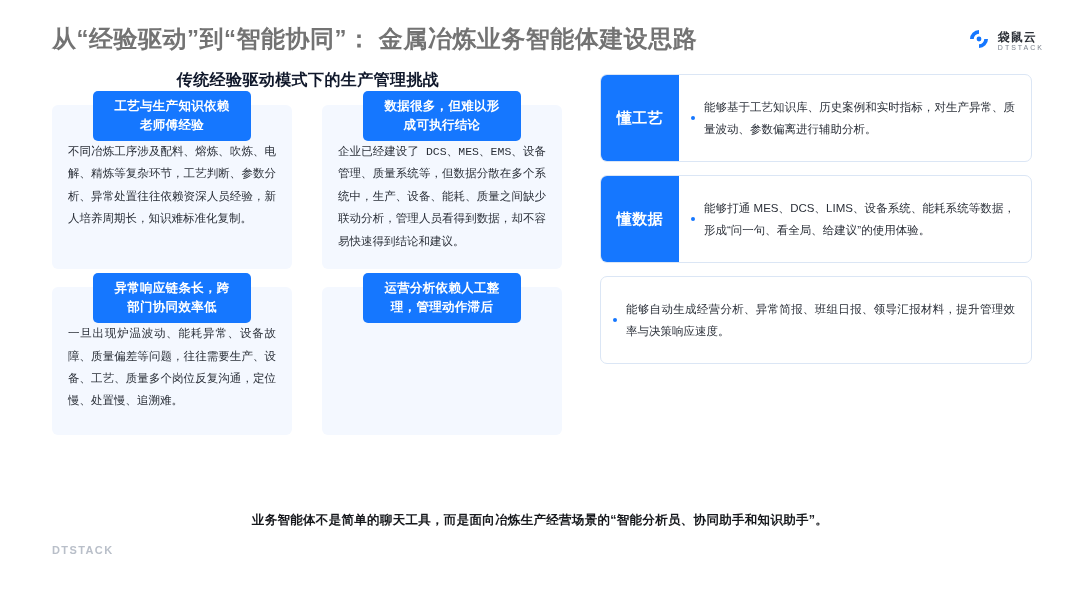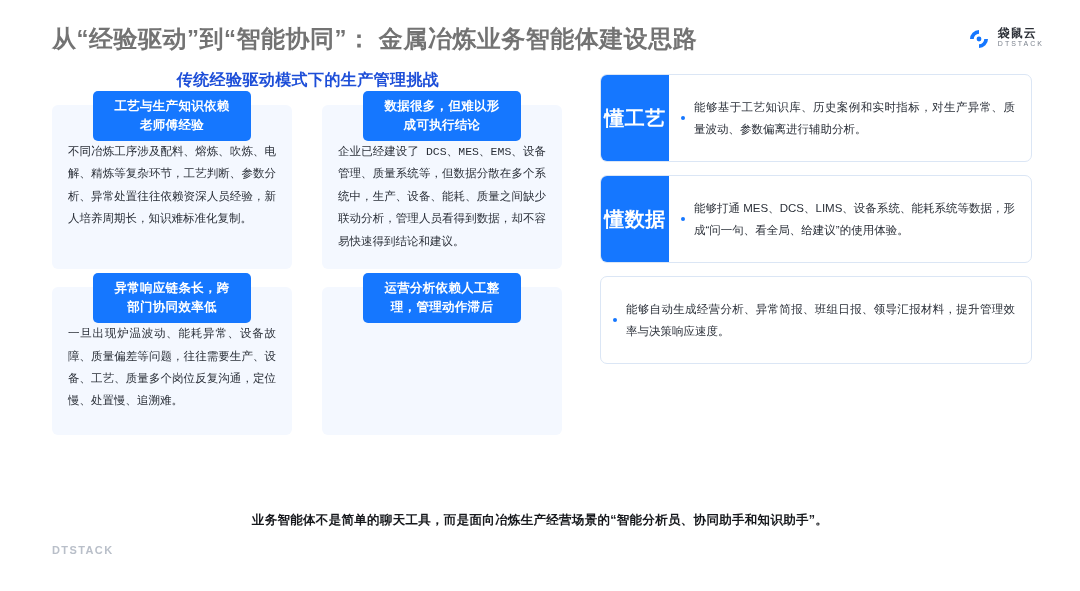--- a/index.html
+++ b/index.html
@@ -34,21 +34,21 @@
   }
   .slide-title {
     font-size: 24px;
     font-weight: 700;
     letter-spacing: 0.5px;
     color: #737373;
     white-space: nowrap;
   }
   .brand {
     display: flex;
-    align-items: flex-start;
+    align-items: flex-end;
     gap: 7px;
   }
   .brand-mark {
     width: 24px;
     height: 24px;
     flex: none;
   }
   .brand-text {
     display: flex;
     flex-direction: column;
@@ -68,21 +68,21 @@
   
   .left-col {
     position: absolute;
     left: 52px;
     top: 70px;
     width: 512px;
   }
   .left-heading {
     font-size: 16px;
     font-weight: 700;
-    color: #1d4ed8;
+    color: #0f172a;
     text-align: center;
     margin-bottom: 14px;
     letter-spacing: 0.4px;
   }
   .challenge-grid {
     display: grid;
     grid-template-columns: 240px 240px;
     grid-gap: 18px 30px;
   }
   .challenge-card {
@@ -130,24 +130,24 @@
     align-items: stretch;
     background: #ffffff;
     border: 1px solid #dbe6f5;
     border-radius: 7px;
     margin-bottom: 13px;
     overflow: hidden;
     min-height: 86px;
   }
   .cap-label {
     flex: none;
-    width: 68px;
+    width: 78px;
     background: #1577ff;
     color: #ffffff;
-    font-size: 20px;
+    font-size: 15px;
     font-weight: 700;
     display: flex;
     align-items: center;
     justify-content: center;
     letter-spacing: 0.5px;
   }
   .cap-text-wrap {
     flex: 1;
     display: flex;
     align-items: center;

